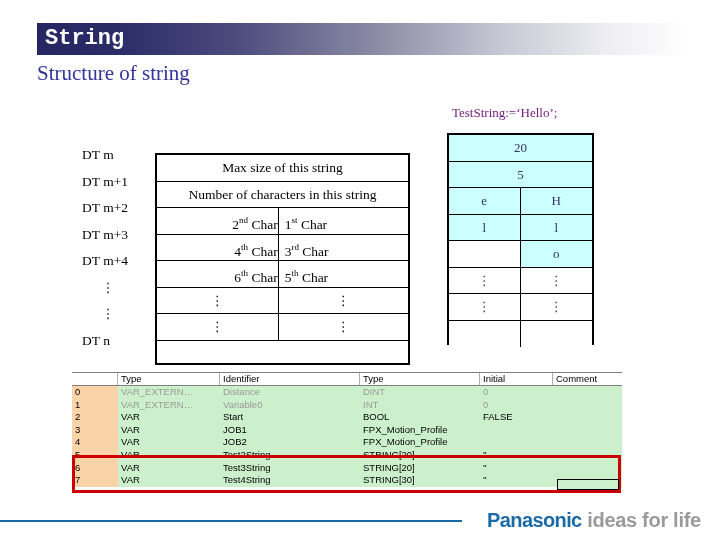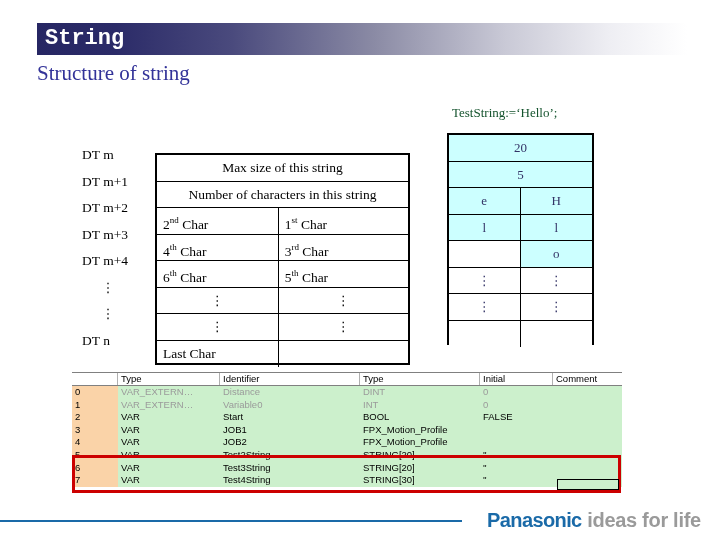--- a/index.html
+++ b/index.html
@@ -53,21 +53,21 @@
     line-height: 26px;
   }
 
   
   .annotation {
     position: absolute;
     left: 452px;
     top: 105px;
     font-family: "Liberation Serif", serif;
     font-size: 13px;
-    color: #14532d;
+    color: #701a75;
     white-space: nowrap;
   }
 
   
   .row-labels {
     position: absolute;
     left: 82px;
     top: 133px;
     width: 70px;
     height: 212px;
@@ -113,22 +113,22 @@
     color: #000000;
     overflow: hidden;
     white-space: nowrap;
   }
   .struct-cell.full {
     width: 100%;
     text-align: center;
   }
   .struct-cell.left {
     width: 48.5%;
-    padding-left: 6px;
     border-right: 1.5px solid #000000;
+    text-align: right;
   }
   .struct-cell.right {
     width: 51.5%;
     padding-left: 6px;
   }
   .struct-cell.dots {
     text-align: center;
     padding-left: 0;
     font-size: 13px;
   }
@@ -315,21 +315,20 @@
       </div>
       <div class="struct-row">
         <div class="struct-cell left dots">⋮</div>
         <div class="struct-cell right dots">⋮</div>
       </div>
       <div class="struct-row">
         <div class="struct-cell left dots">⋮</div>
         <div class="struct-cell right dots">⋮</div>
       </div>
       <div class="struct-row">
-        <div class="struct-cell left">Last Char</div>
         <div class="struct-cell right"></div>
       </div>
     </div>
 
   <div class="value-table" id="valueTable">
       <div class="value-row">
         <div class="value-cell full fill-cyan">20</div>
       </div>
       <div class="value-row">
         <div class="value-cell full fill-cyan">5</div>

